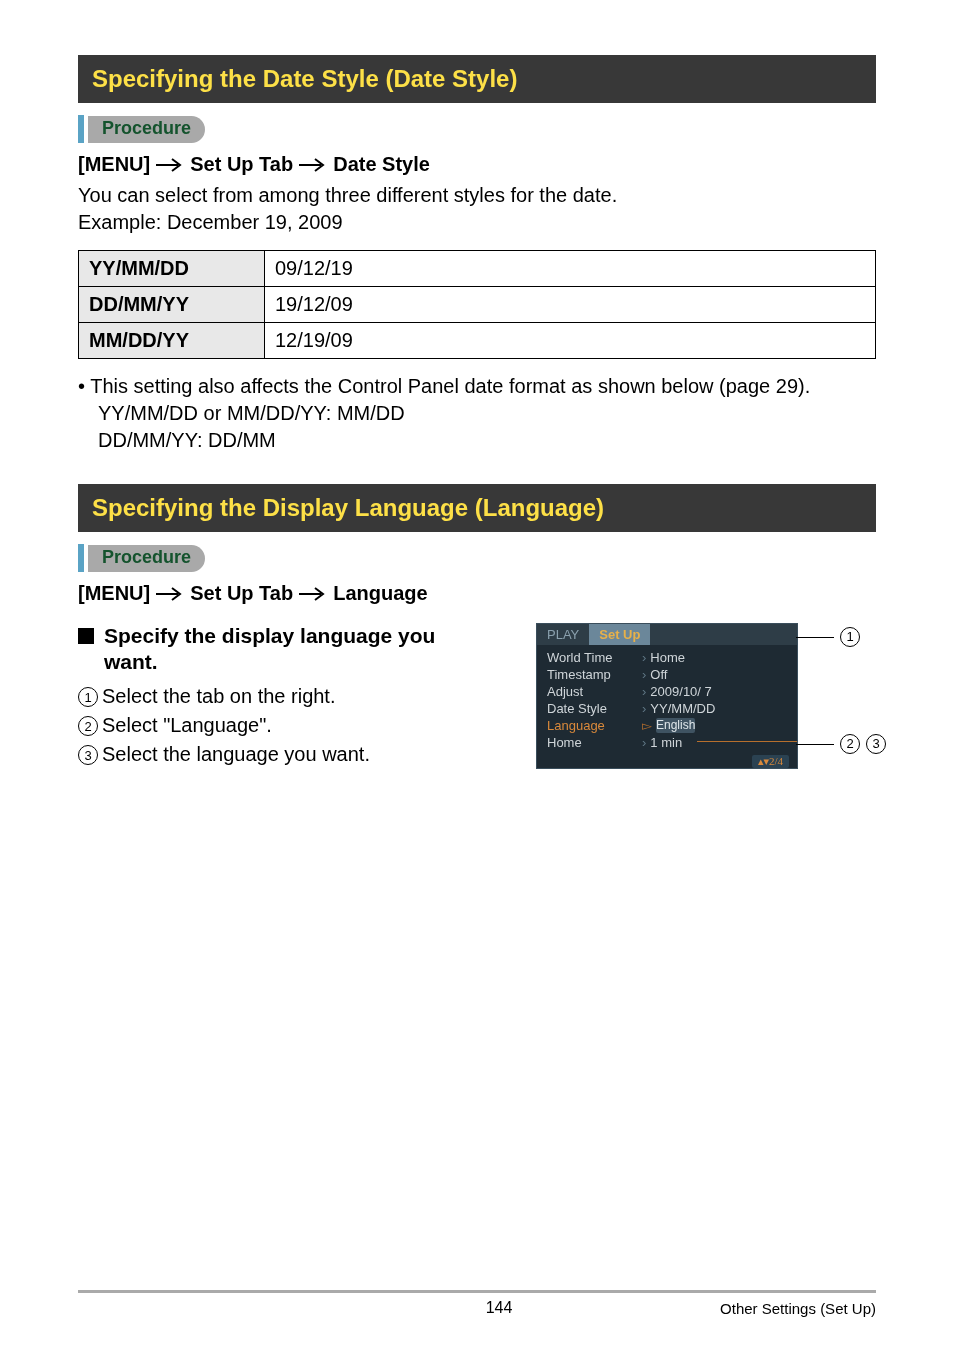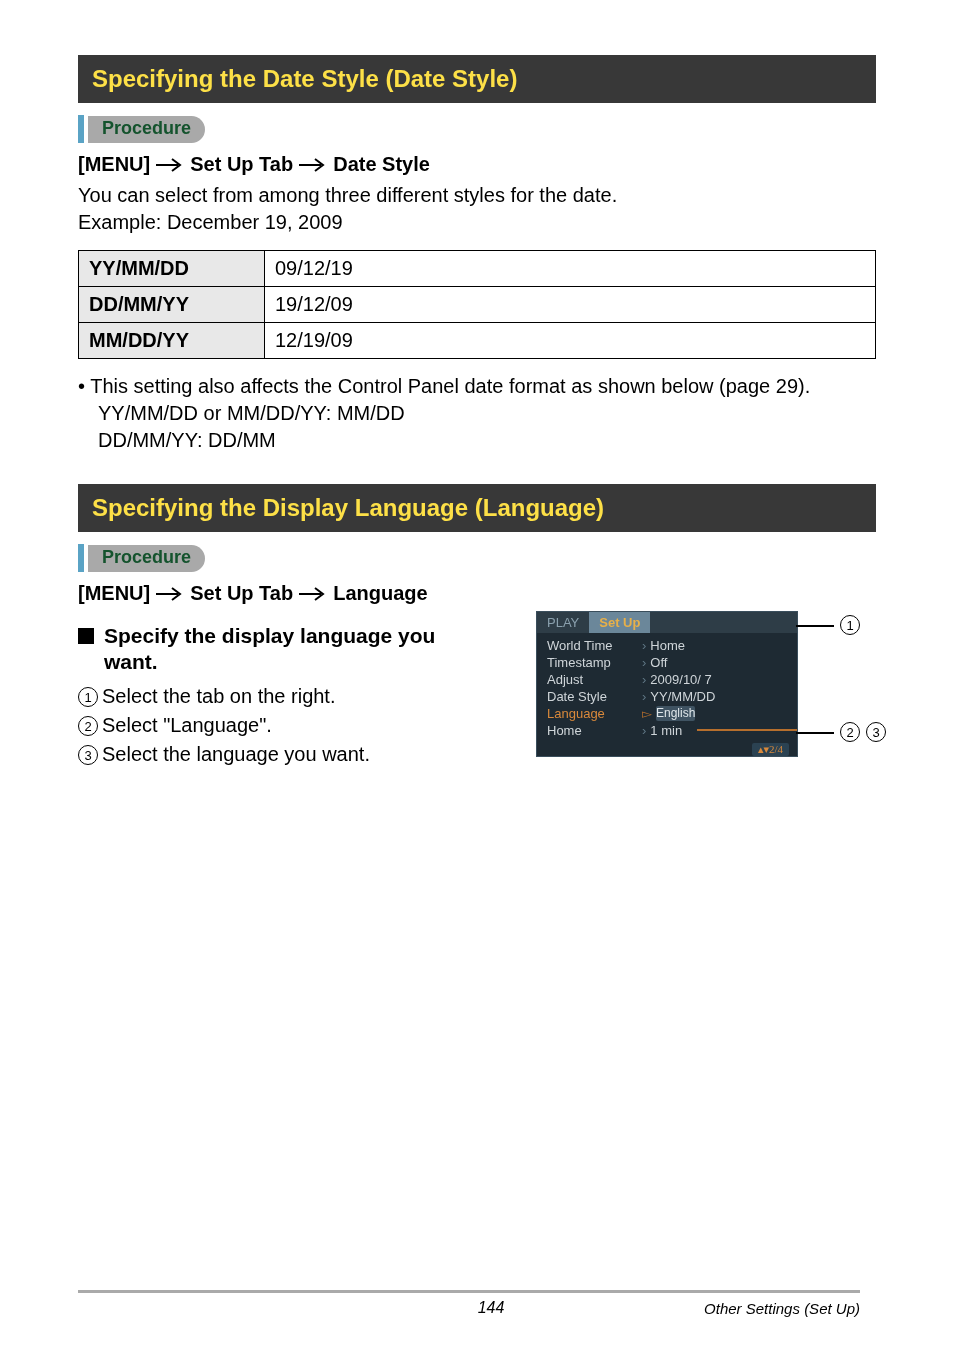--- a/index.html
+++ b/index.html
@@ -122,21 +122,21 @@
     border-radius: 50%;
     font-size: 13px;
     line-height: 1;
     margin-right: 4px;
     position: relative;
     top: -1px;
   }
   .two-col {
     display: flex;
     gap: 24px;
-    align-items: flex-start;
+    align-items: flex-end;
   }
   .two-col .left { flex: 1; }
   .two-col .right { width: 340px; position: relative; }
   
   .cam {
     width: 260px;
     background: #a21caf;
     border: 1px solid #3a4e5c;
     font-size: 14px;
     color: #cfd5d9;
@@ -203,22 +203,21 @@
     font-size: 18px;
   }
   .callout-line {
     height: 1.5px;
     background: #000;
   }
   .footer {
     position: absolute;
     bottom: 40px;
     left: 78px;
-    right: 94px;
-    font-style: italic;
+    right: 78px;
   }
   .footer-rule {
     height: 3px;
     background: #aaa;
     margin-bottom: 6px;
   }
   .footer-row {
     display: flex;
     justify-content: space-between;
     align-items: center;

